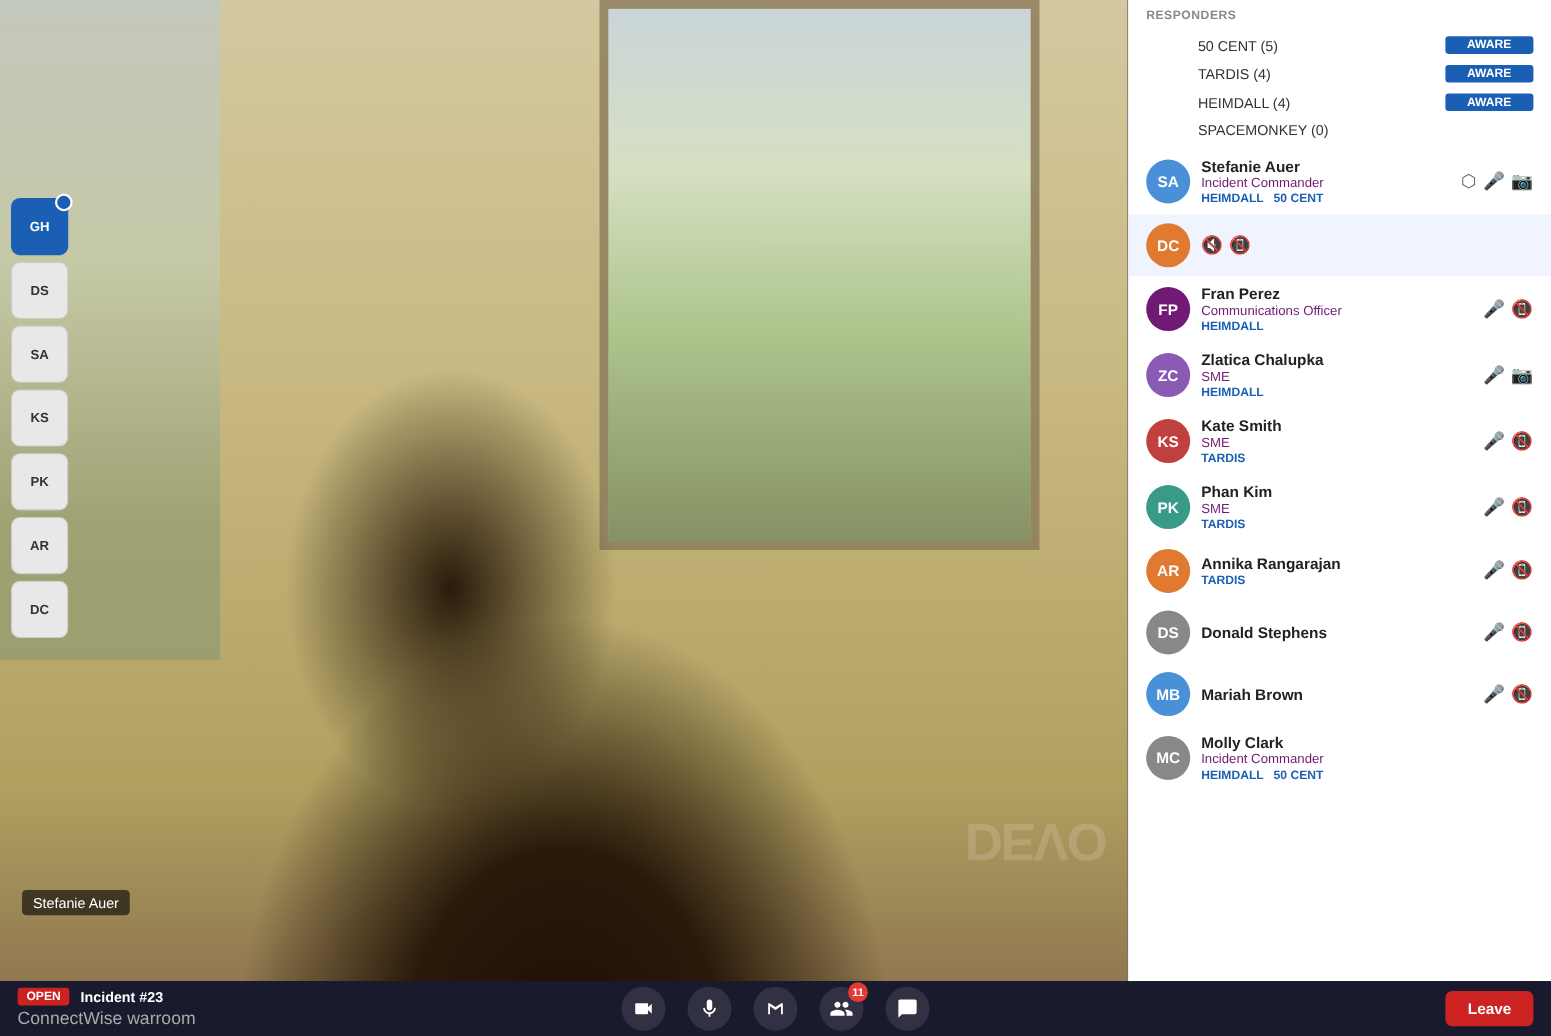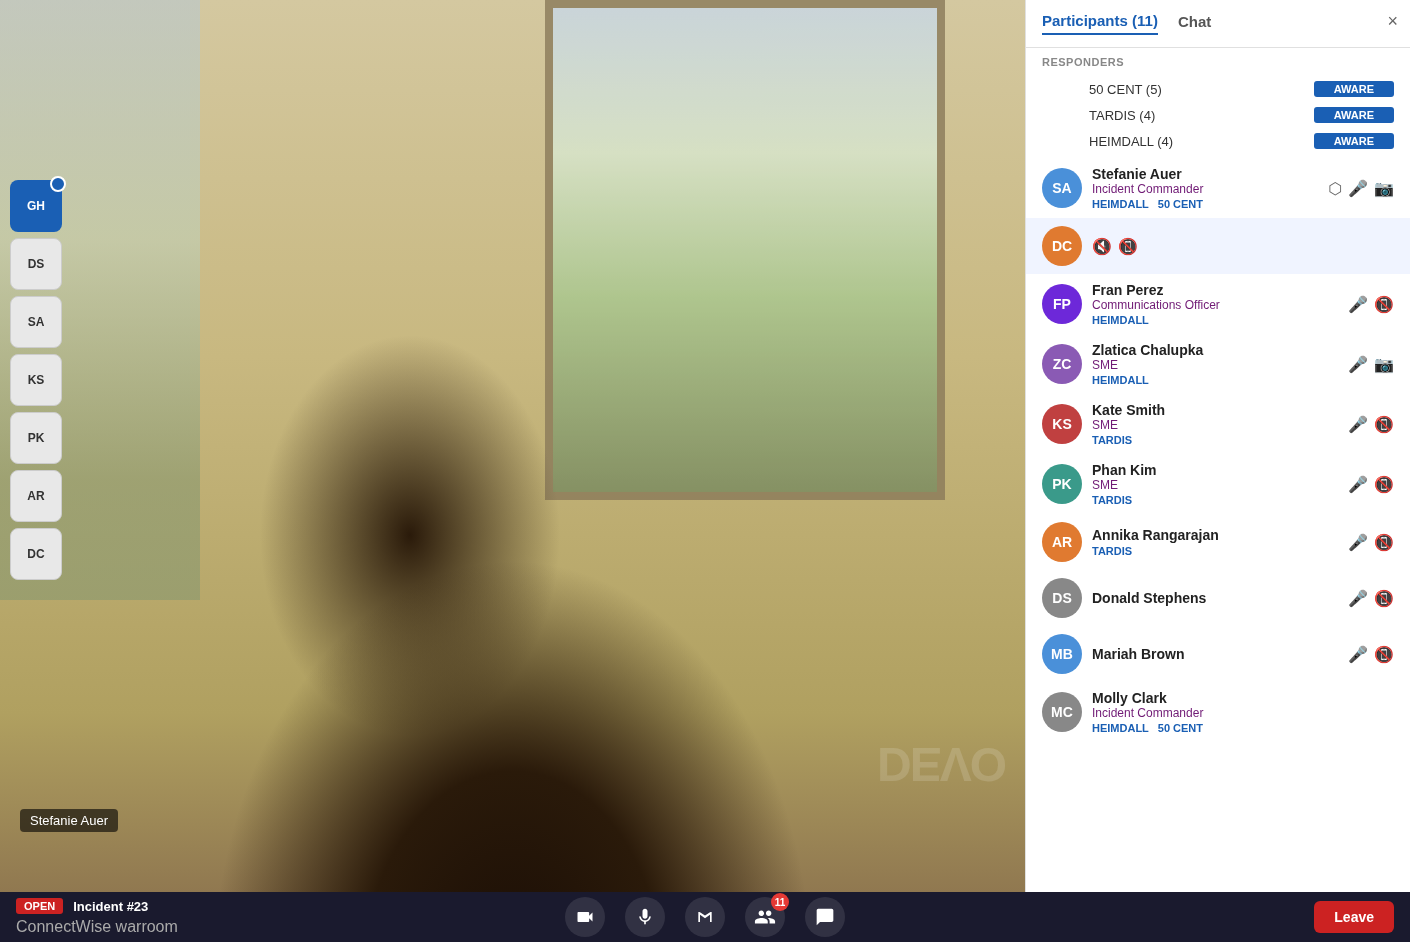--- a/index.html
+++ b/index.html
@@ -384,21 +384,21 @@
       font-size: 16px;
       color: #666;
     }
 
     .ctrl-icon.muted {
       color: #cc2222;
     }
 
     
     .av-blue { background: #4a90d9; color: white; }
-    .av-green { background: #6d28d9; color: white; }
+    .av-green { background: #701a75; color: white; }
     .av-orange { background: #e07a30; color: white; }
     .av-purple { background: #8a5ab4; color: white; }
     .av-red { background: #c04040; color: white; }
     .av-teal { background: #3a9a8a; color: white; }
     .av-gray { background: #888; color: white; }
   </style>
 </head>
 <body>
 
 <div class="main-container">
@@ -426,41 +426,39 @@
       <div class="avatar-item inactive">PK</div>
       <div class="avatar-item inactive">AR</div>
       <div class="avatar-item inactive">DC</div>
     </div>
 
     <div class="speaker-label">Stefanie Auer</div>
   </div>
 
   <div class="right-panel">
 
-    <div class="panel-header">
-      <div class="panel-tab active">Participants (11)</div>
-      <div class="panel-tab">Chat</div>
-      <button class="panel-close">×</button>
-    </div>
 
 
     <div class="responders-section">
       <div class="section-label">RESPONDERS</div>
 
       <div class="responder-group">
         <span class="responder-group-name">50 CENT (5)</span>
         <span class="aware-badge">AWARE</span>
       </div>
       <div class="responder-group">
         <span class="responder-group-name">TARDIS (4)</span>
         <span class="aware-badge">AWARE</span>
       </div>
       <div class="responder-group">
         <span class="responder-group-name">HEIMDALL (4)</span>
         <span class="aware-badge">AWARE</span>
+      </div>
+      <div class="responder-group">
+        <span class="responder-group-name">SPACEMONKEY (0)</span>
       </div>
     </div>
 
     <div class="participants-list">
 
       <div class="participant-item">
         <div class="participant-avatar av-blue">SA</div>
         <div class="participant-info">
           <div class="participant-name">Stefanie Auer</div>
           <div class="participant-role">Incident Commander</div>

